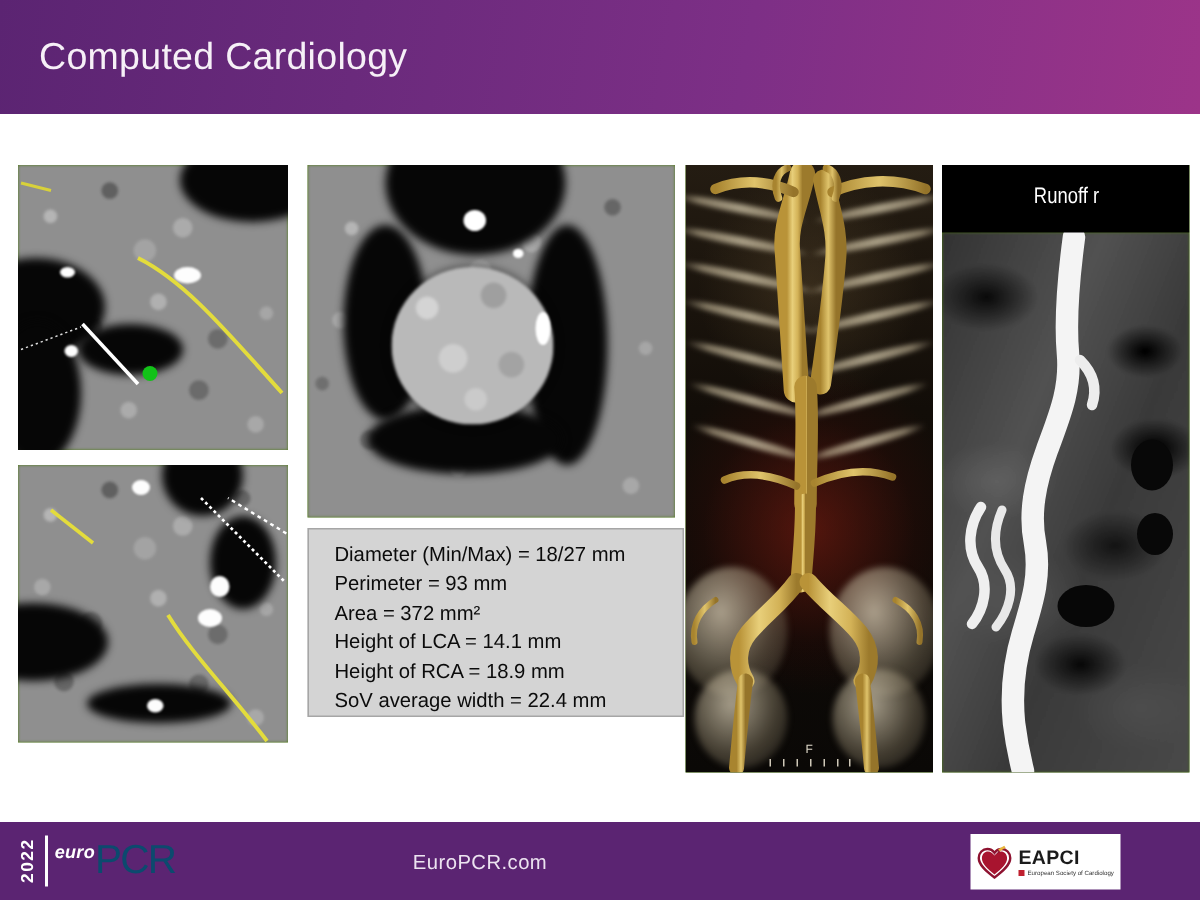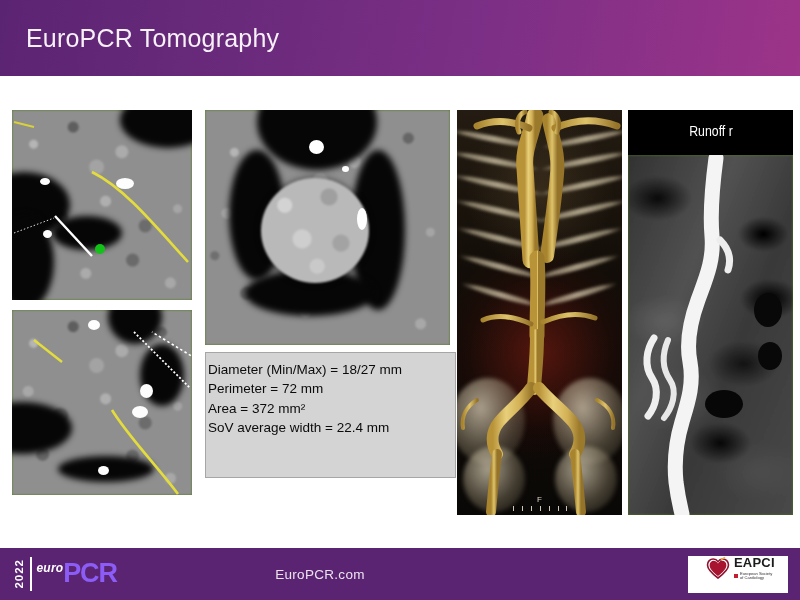--- a/index.html
+++ b/index.html
@@ -136,21 +136,21 @@
     color:#ffffff; font-size:15px; white-space:nowrap;
     font-family:"Liberation Sans Narrow","Liberation Sans", sans-serif;
     transform-origin:center; 
   }
   .mip-label span { display:inline-block; transform:scaleX(.82); }
 
   
   .measure-box {
     position:absolute; left:205px; top:352px; width:251px; height:126px;
     background:#d4d4d4; border:1px solid #a6a6a6;
-    padding:7px 0 0 2px;
+    padding:7px 0 0 17px;
   }
   .measure-line {
     font-size:13.5px; color:#0b0b0b; line-height:19.4px; white-space:nowrap;
   }
   .leader {
     position:absolute; left:150px; top:330px; width:60px; height:40px;
     pointer-events:none;
   }
 
   
@@ -173,39 +173,39 @@
     writing-mode:vertical-rl; transform:rotate(180deg);
     letter-spacing:1px; line-height:1;
   }
   .logo-divider { width:2px; height:34px; background:#ffffff; margin:0 5px 0 4px; }
   .logo-text { display:flex; flex-direction:row; line-height:1; }
   .logo-euro {
     font-size:12px; font-style:italic; font-weight:bold; color:#ffffff;
     letter-spacing:.2px; margin-bottom:1px;
   }
   .logo-pcr {
-    font-size:27px; font-weight:bold; color:#8b5cf6;
+    font-size:27px; font-weight:normal; color:#0c4a6e;
     letter-spacing:-1.2px; line-height:.88;
   }
   
   .logo-eapci {
-    position:absolute; left:688px; top:556px; width:100px; height:37px;
-    background:#ffffff; display:flex; padding:0 18px;
+    position:absolute; left:647px; top:556px; width:100px; height:37px;
+    background:#ffffff; display:flex; align-items:center; padding:0 4px;
   }
   .eapci-heart { width:24px; height:24px; position:relative; flex:0 0 auto; }
   .eapci-txt { margin-left:4px; display:flex; flex-direction:column; line-height:1; }
   .eapci-name { font-size:13px; font-weight:bold; color:#1b1b1b; letter-spacing:.2px; }
   .eapci-sub { font-size:4.1px; color:#333; margin-top:2.5px; display:flex; align-items:center; }
   .eapci-sq { width:4px; height:4px; background:#c0202f; margin-right:2px; flex:0 0 auto; }
 </style>
 </head>
 <body>
 
 <div class="header">
-  <div class="header-title">EuroPCR Tomography</div>
+  <div class="header-title">Computed Cardiology</div>
 </div>
 
 <div class="panel" id="ct-axial-1">
   <div class="ct-noise"></div>
   <div class="dark-blob" style="left:-34px; top:62px; width:92px; height:66px;"></div>
   <div class="dark-blob" style="left:-16px; top:104px; width:58px; height:96px;"></div>
   <div class="dark-blob" style="left:108px; top:-18px; width:96px; height:56px;"></div>
   <div class="dark-blob" style="left:40px; top:106px; width:70px; height:34px;"></div>
   <div class="bright-spot" style="left:28px; top:68px; width:10px; height:7px;"></div>
   <div class="bright-spot" style="left:31px; top:120px; width:9px; height:8px;"></div>
@@ -334,22 +334,24 @@
   <div class="mip-label-bar"></div>
   <div class="mip-label"><span>Runoff r</span></div>
 </div>
 
 <svg class="leader" viewBox="0 0 60 40" preserveAspectRatio="none">
   <path d="M58,36 L2,2" stroke="#ffffff" stroke-width="1.6" stroke-dasharray="2.5 2.5" fill="none"></path>
 </svg>
 
 <div class="measure-box">
   <div class="measure-line">Diameter (Min/Max) = 18/27 mm</div>
-  <div class="measure-line">Perimeter = 72 mm</div>
+  <div class="measure-line">Perimeter = 93 mm</div>
   <div class="measure-line">Area = 372 mm²</div>
+  <div class="measure-line">Height of LCA = 14.1 mm</div>
+  <div class="measure-line">Height of RCA = 18.9 mm</div>
   <div class="measure-line">SoV average width = 22.4 mm</div>
 </div>
 
 <div class="footer">
   <div class="footer-url">EuroPCR.com</div>
 </div>
 
 <div class="logo-europcr">
   <div class="logo-year">2022</div>
   <div class="logo-divider"></div>

